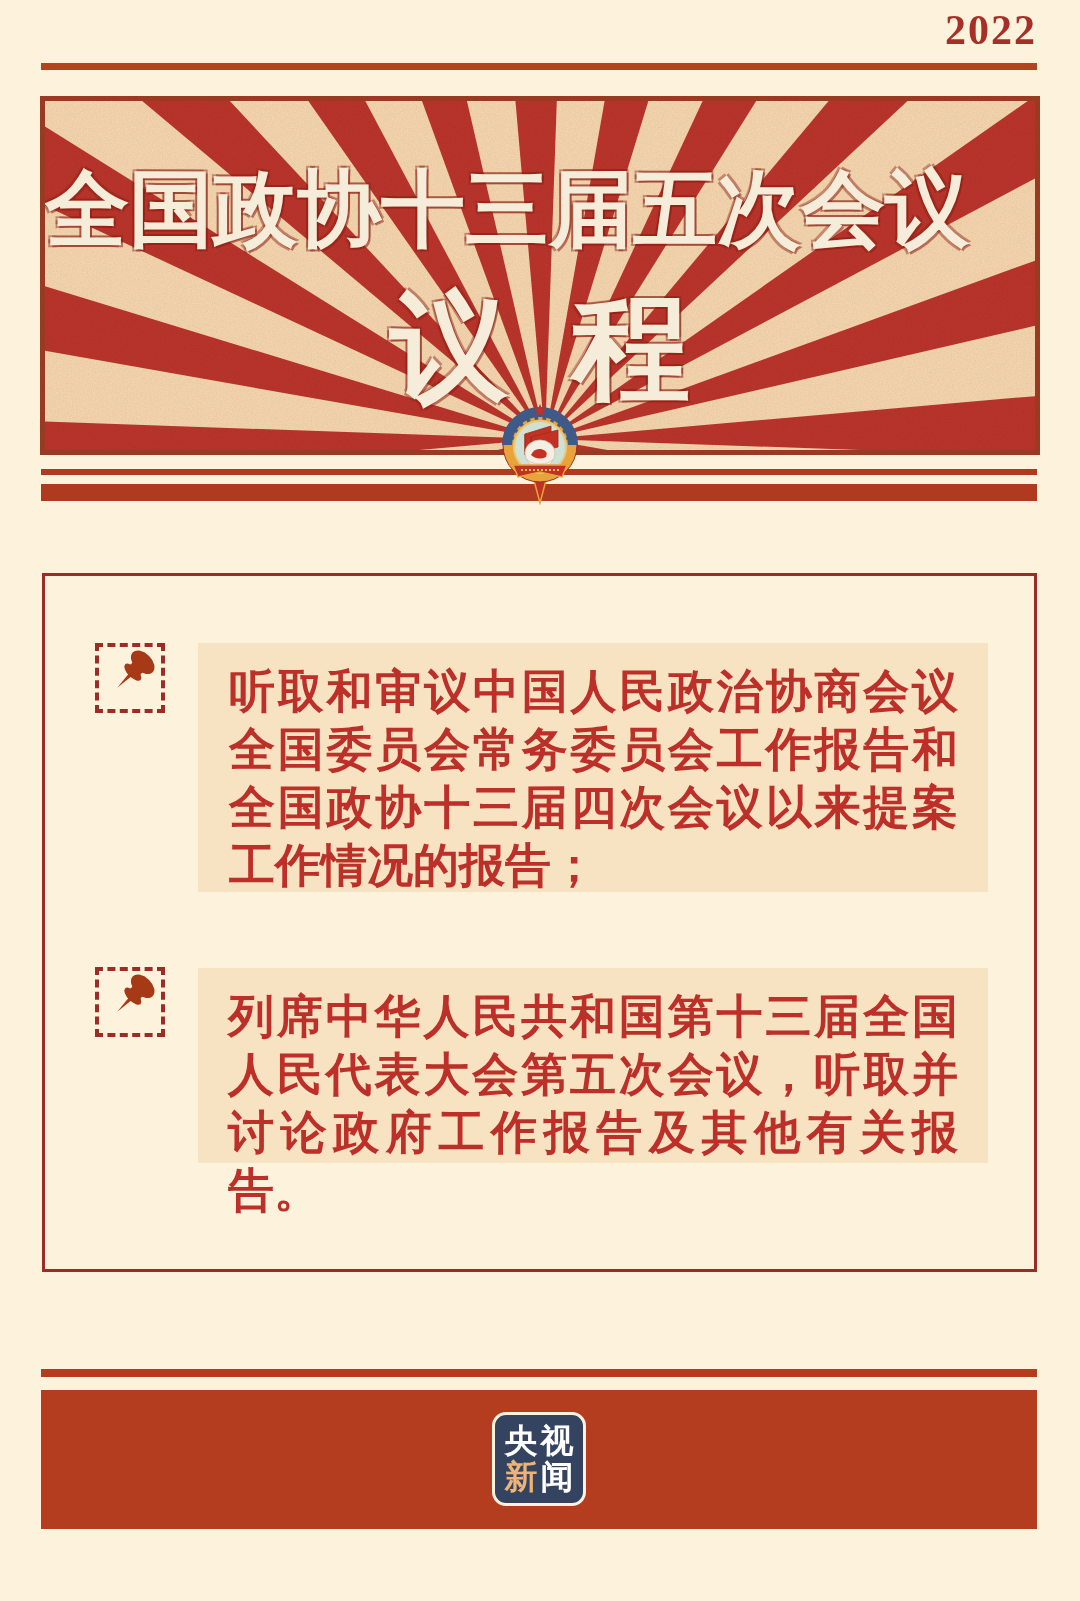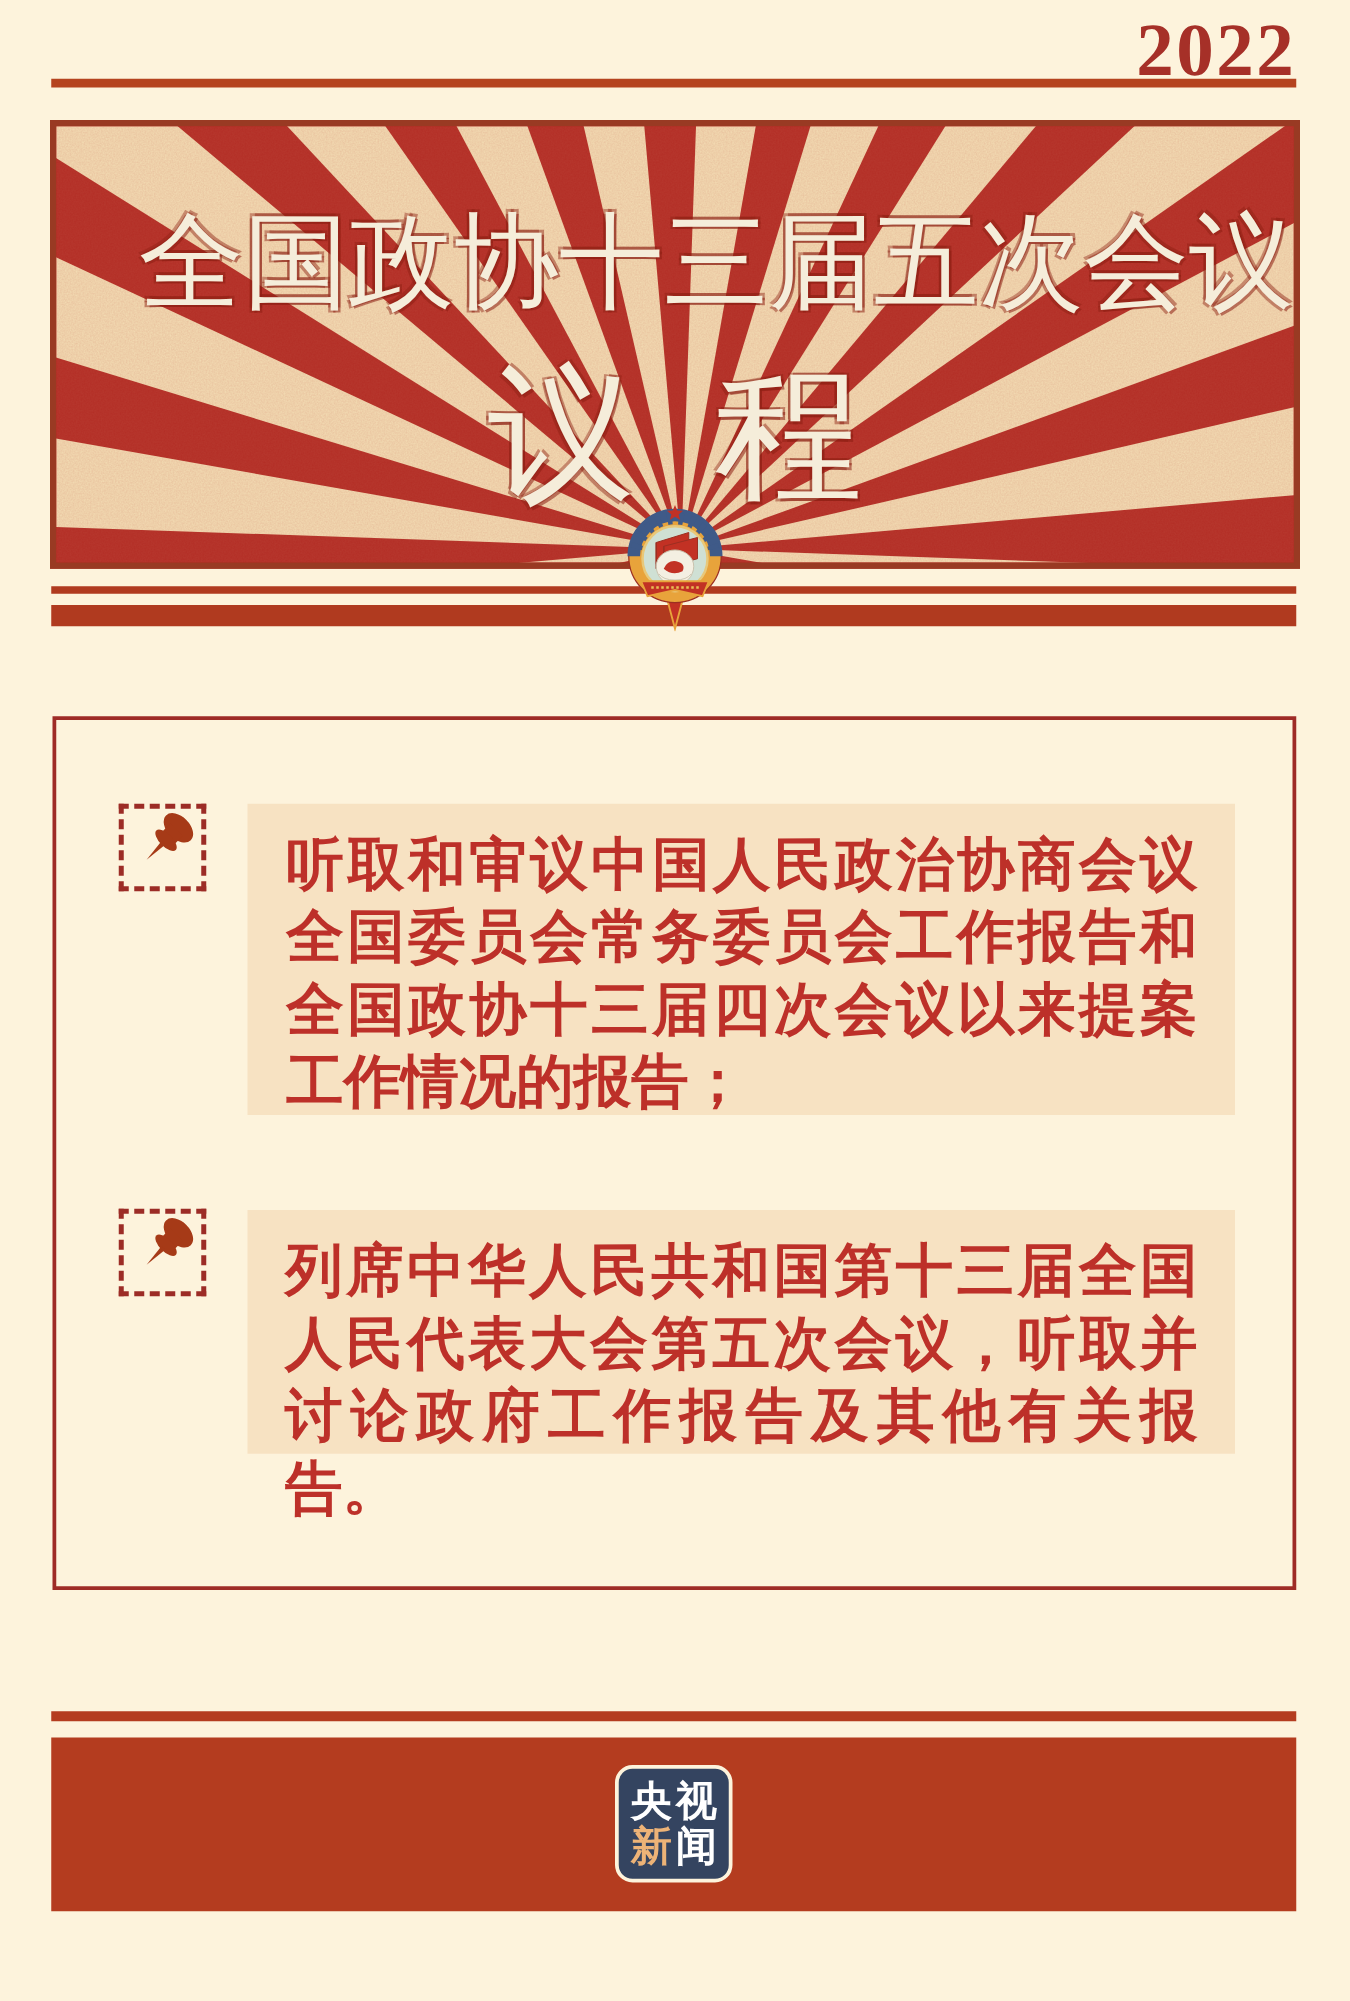--- a/index.html
+++ b/index.html
@@ -5,39 +5,39 @@
   html,body{margin:0;padding:0;}
   body{
     width:1080px;height:1601px;position:relative;overflow:hidden;
     background:#fdf3dc;
     font-family:"Liberation Sans", sans-serif;
   }
   
   .year{
     position:absolute;top:6px;right:43px;
     font-family:"Liberation Serif", serif;
-    font-weight:bold;font-size:60px;color:#a63028;letter-spacing:2px;
+    font-weight:bold;font-size:42px;color:#a63028;letter-spacing:2px;
   }
   .rule-top{position:absolute;left:41px;top:63px;width:996px;height:7px;background:#b5431f;}
 
   
   .banner{
     position:absolute;left:40px;top:96px;width:990px;height:349px;
     background:#b32d25;border:5px solid #993a23;overflow:hidden;
   }
   .banner svg.rays{position:absolute;left:0;top:0;width:100%;height:100%;}
   .banner-title{
-    position:absolute;left:0;top:52px;width:100%;text-align:right;
-    font-size:84px;font-weight:normal;color:#f5edda;white-space:nowrap;
+    position:absolute;left:0;top:52px;width:100%;text-align:left;
+    font-size:84px;font-weight:bold;color:#f5edda;white-space:nowrap;
     text-shadow:2px 2px 0 rgba(140,30,18,.55), -2px 2px 0 rgba(140,30,18,.45),
                 2px -2px 0 rgba(140,30,18,.45), -2px -2px 0 rgba(140,30,18,.4);
   }
   .banner-subtitle{
     position:absolute;left:0;top:168px;width:100%;text-align:center;
-    font-size:118px;font-weight:normal;color:#f5edda;
+    font-size:118px;font-weight:bold;color:#f5edda;
     letter-spacing:64px;padding-left:64px;box-sizing:border-box;white-space:nowrap;
     text-shadow:2px 2px 0 rgba(140,30,18,.55), -2px 2px 0 rgba(140,30,18,.45),
                 2px -2px 0 rgba(140,30,18,.45), -2px -2px 0 rgba(140,30,18,.4);
   }
   
   .emblem{position:absolute;left:501px;top:403px;width:78px;height:102px;z-index:5;}
   
   .rule-thin {position:absolute;left:41px;top:469px;width:996px;height:6px;background:#b03a1f;}
   .rule-thick{position:absolute;left:41px;top:484px;width:996px;height:17px;background:#b03a1f;}
 

